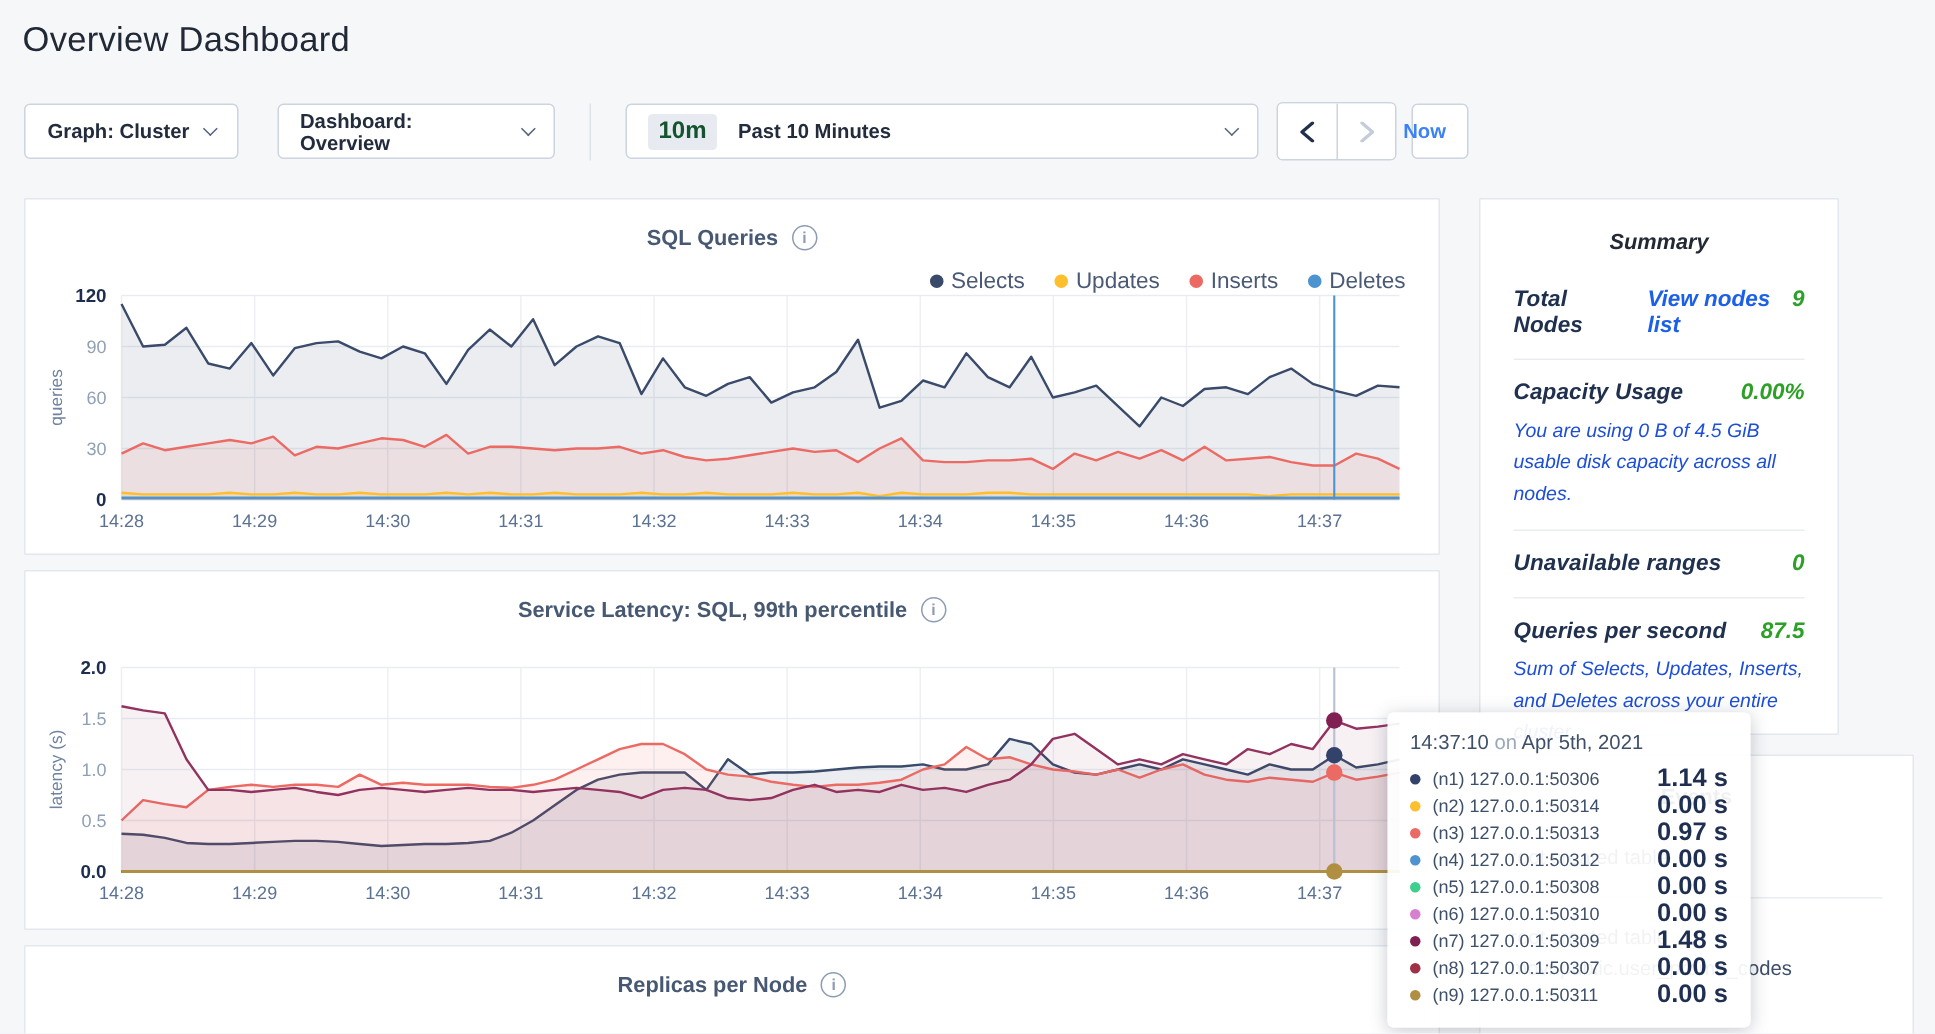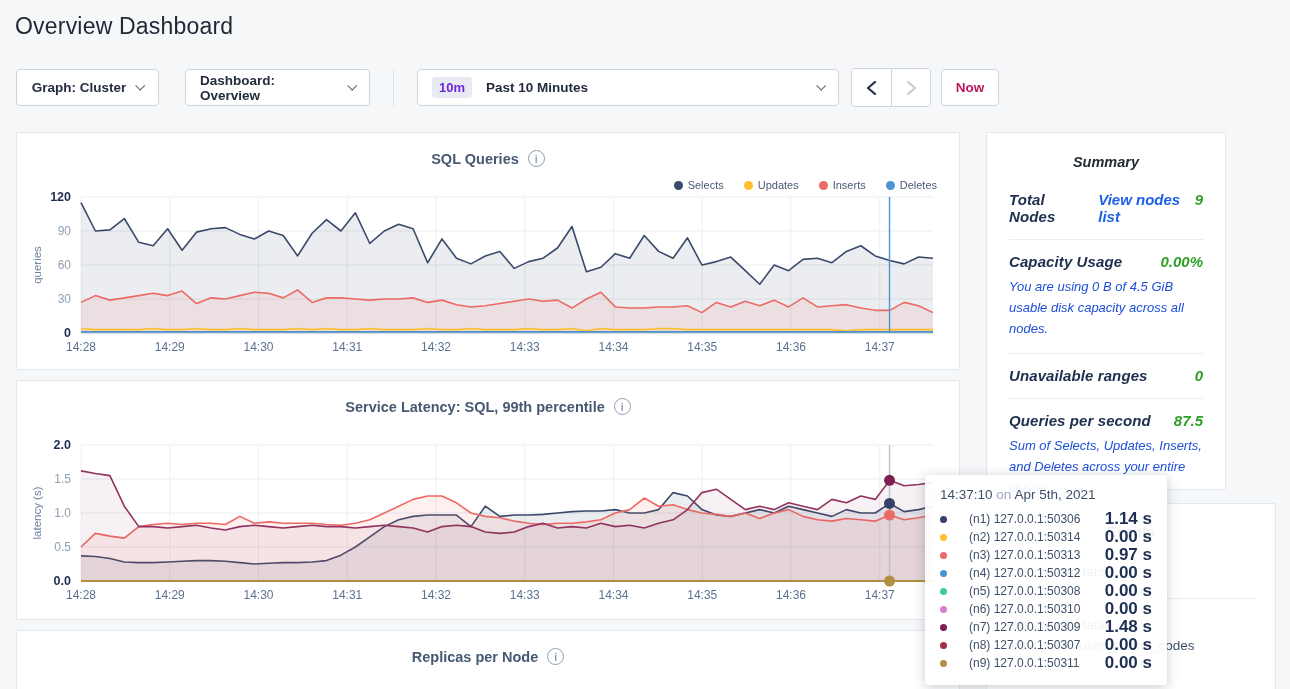--- a/index.html
+++ b/index.html
@@ -9,38 +9,38 @@
 
   .page-title { position:absolute; left:15px; top:13px; font-size:23px; font-weight:500; color:#212936; letter-spacing:0.2px; }
 
   .toolbar { position:absolute; left:16px; top:68px; display:flex; align-items:center; }
   .btn { display:inline-flex; align-items:center; background:#fff; border:1px solid #ccd4df; border-radius:4px; height:37px; padding:0 14px; font-weight:700; font-size:13.5px; color:#232c3d; cursor:pointer; }
   .chev { width:7px; height:7px; border-right:1.6px solid #54637c; border-bottom:1.6px solid #54637c; transform:rotate(45deg) translateY(-1px); margin-left:10px; margin-top:-3px; }
   .graph-btn { width:143px; justify-content:center; }
   .dash-btn { width:185px; justify-content:center; margin-left:26px; }
   .vdivider { width:1px; height:38px; background:#dde2e9; margin:0 23px; }
   .time-picker { width:422px; }
-  .time-badge { background:#e7ebf1; border-radius:3px; padding:3px 7px; font-size:13px; font-weight:700; color:#6d28d9; margin-right:14px; }
+  .time-badge { background:#e7ebf1; border-radius:3px; padding:3px 7px; font-size:16px; font-weight:700; color:#14532d; margin-right:14px; }
   .time-picker .chev { margin-left:auto; }
   .arrow-group { display:inline-flex; margin-left:12px; border:1px solid #ccd4df; border-radius:4px; overflow:hidden; background:#fff; }
   .arrow-btn { width:39px; height:37px; display:flex; align-items:center; justify-content:center; background:#fff; cursor:pointer; border:none; }
   .arrow-btn + .arrow-btn { border-left:1px solid #ccd4df; }
-  .now-btn { margin-left:10px; width:58px; justify-content:center; color:#be185d; cursor:default; }
+  .now-btn { margin-left:10px; width:38px; justify-content:flex-end; color:#3b82f6; cursor:default; }
 
   .card { position:absolute; background:#fff; border:1px solid #e3e7ee; border-radius:1px; }
   #chart1-card { left:16px; top:132px; width:944px; height:238px; }
   #chart2-card { left:16px; top:380px; width:944px; height:240px; }
   #chart3-card { left:16px; top:630px; width:944px; height:170px; }
   #summary-card { left:986px; top:132px; width:240px; height:358px;font-style:italic; }
   #events-card  { left:986px; top:503px; width:290px; height:210px; }
 
   .chart-head { display:flex; justify-content:center; align-items:center; gap:9px; padding-top:17px; font-weight:700; color:#475872; font-size:14.5px; }
   .info-icon { width:17px; height:17px; border:1px solid #8d9cb2; border-radius:50%; color:#8d9cb2; font-size:10.5px; display:inline-flex; align-items:center; justify-content:center; font-style:normal; cursor:pointer; }
   .legend { position:absolute; top:46px; right:22px; display:flex; gap:20px; }
-  .leg-item { display:flex; align-items:center; gap:5px; font-size:11px; color:#4a5a75; cursor:pointer; }
+  .leg-item { display:flex; align-items:center; gap:5px; font-size:15px; color:#4a5a75; cursor:pointer; }
   .leg-dot { width:9px; height:9px; border-radius:50%; }
 
   .chart-svg { position:absolute; left:0; top:0; }
   svg text { font-family:"Liberation Sans","DejaVu Sans",sans-serif; }
   .xt { fill:#5b7292; font-size:12px; }
   .yt { fill:#90a0b5; font-size:12px; }
   .yt-strong { fill:#1d2d4e; font-size:12.5px; font-weight:700; }
   .ylab { fill:#6d83a0; font-size:11.5px; }
 
   .sum-title { text-align:center; font-weight:700; font-size:14.5px; color:#242a35; padding:21px 0 8px; }
@@ -52,21 +52,21 @@
   .sum-val { margin-left:auto; font-weight:700; font-size:15px; color:#2da028; }
   .sum-sub { font-size:13px; color:#1d4ed8; line-height:1.6; margin-top:7px; }
 
   .ev-title { text-align:center; font-weight:700; font-size:14.5px; color:#242a35; padding:20px 0 6px; }
   .ev-item { margin:0 20px; padding:15px 0; border-bottom:1px solid #e9edf2; font-size:13.5px; color:#3e5069; line-height:1.6; }
   .ev-item:last-child { border-bottom:none; }
 
   .tooltip { position:absolute; left:925px; top:475px; width:242px; background:rgba(255,255,255,0.93); border-radius:4px; box-shadow:0 2px 12px rgba(60,70,90,0.28); padding:12px 15px 13px; z-index:20; }
   .tt-head { font-size:13.5px; color:#3e5069; margin-bottom:8px; }
   .tt-on { color:#9aa8bb; }
-  .tt-row { display:flex; align-items:center; gap:22px; height:18px; font-size:12px; color:#3e5069; white-space:nowrap; }
+  .tt-row { display:flex; align-items:center; gap:8px; height:18px; font-size:12px; color:#3e5069; white-space:nowrap; }
   .tt-dot { width:7px; height:7px; border-radius:50%; flex:0 0 auto; }
   .tt-val { margin-left:auto; font-weight:700; color:#1f2f52; font-size:17px; }
 </style>
 </head>
 <body>
 
 <div id="app">
 
   <div class="page-title">Overview Dashboard</div>
 

